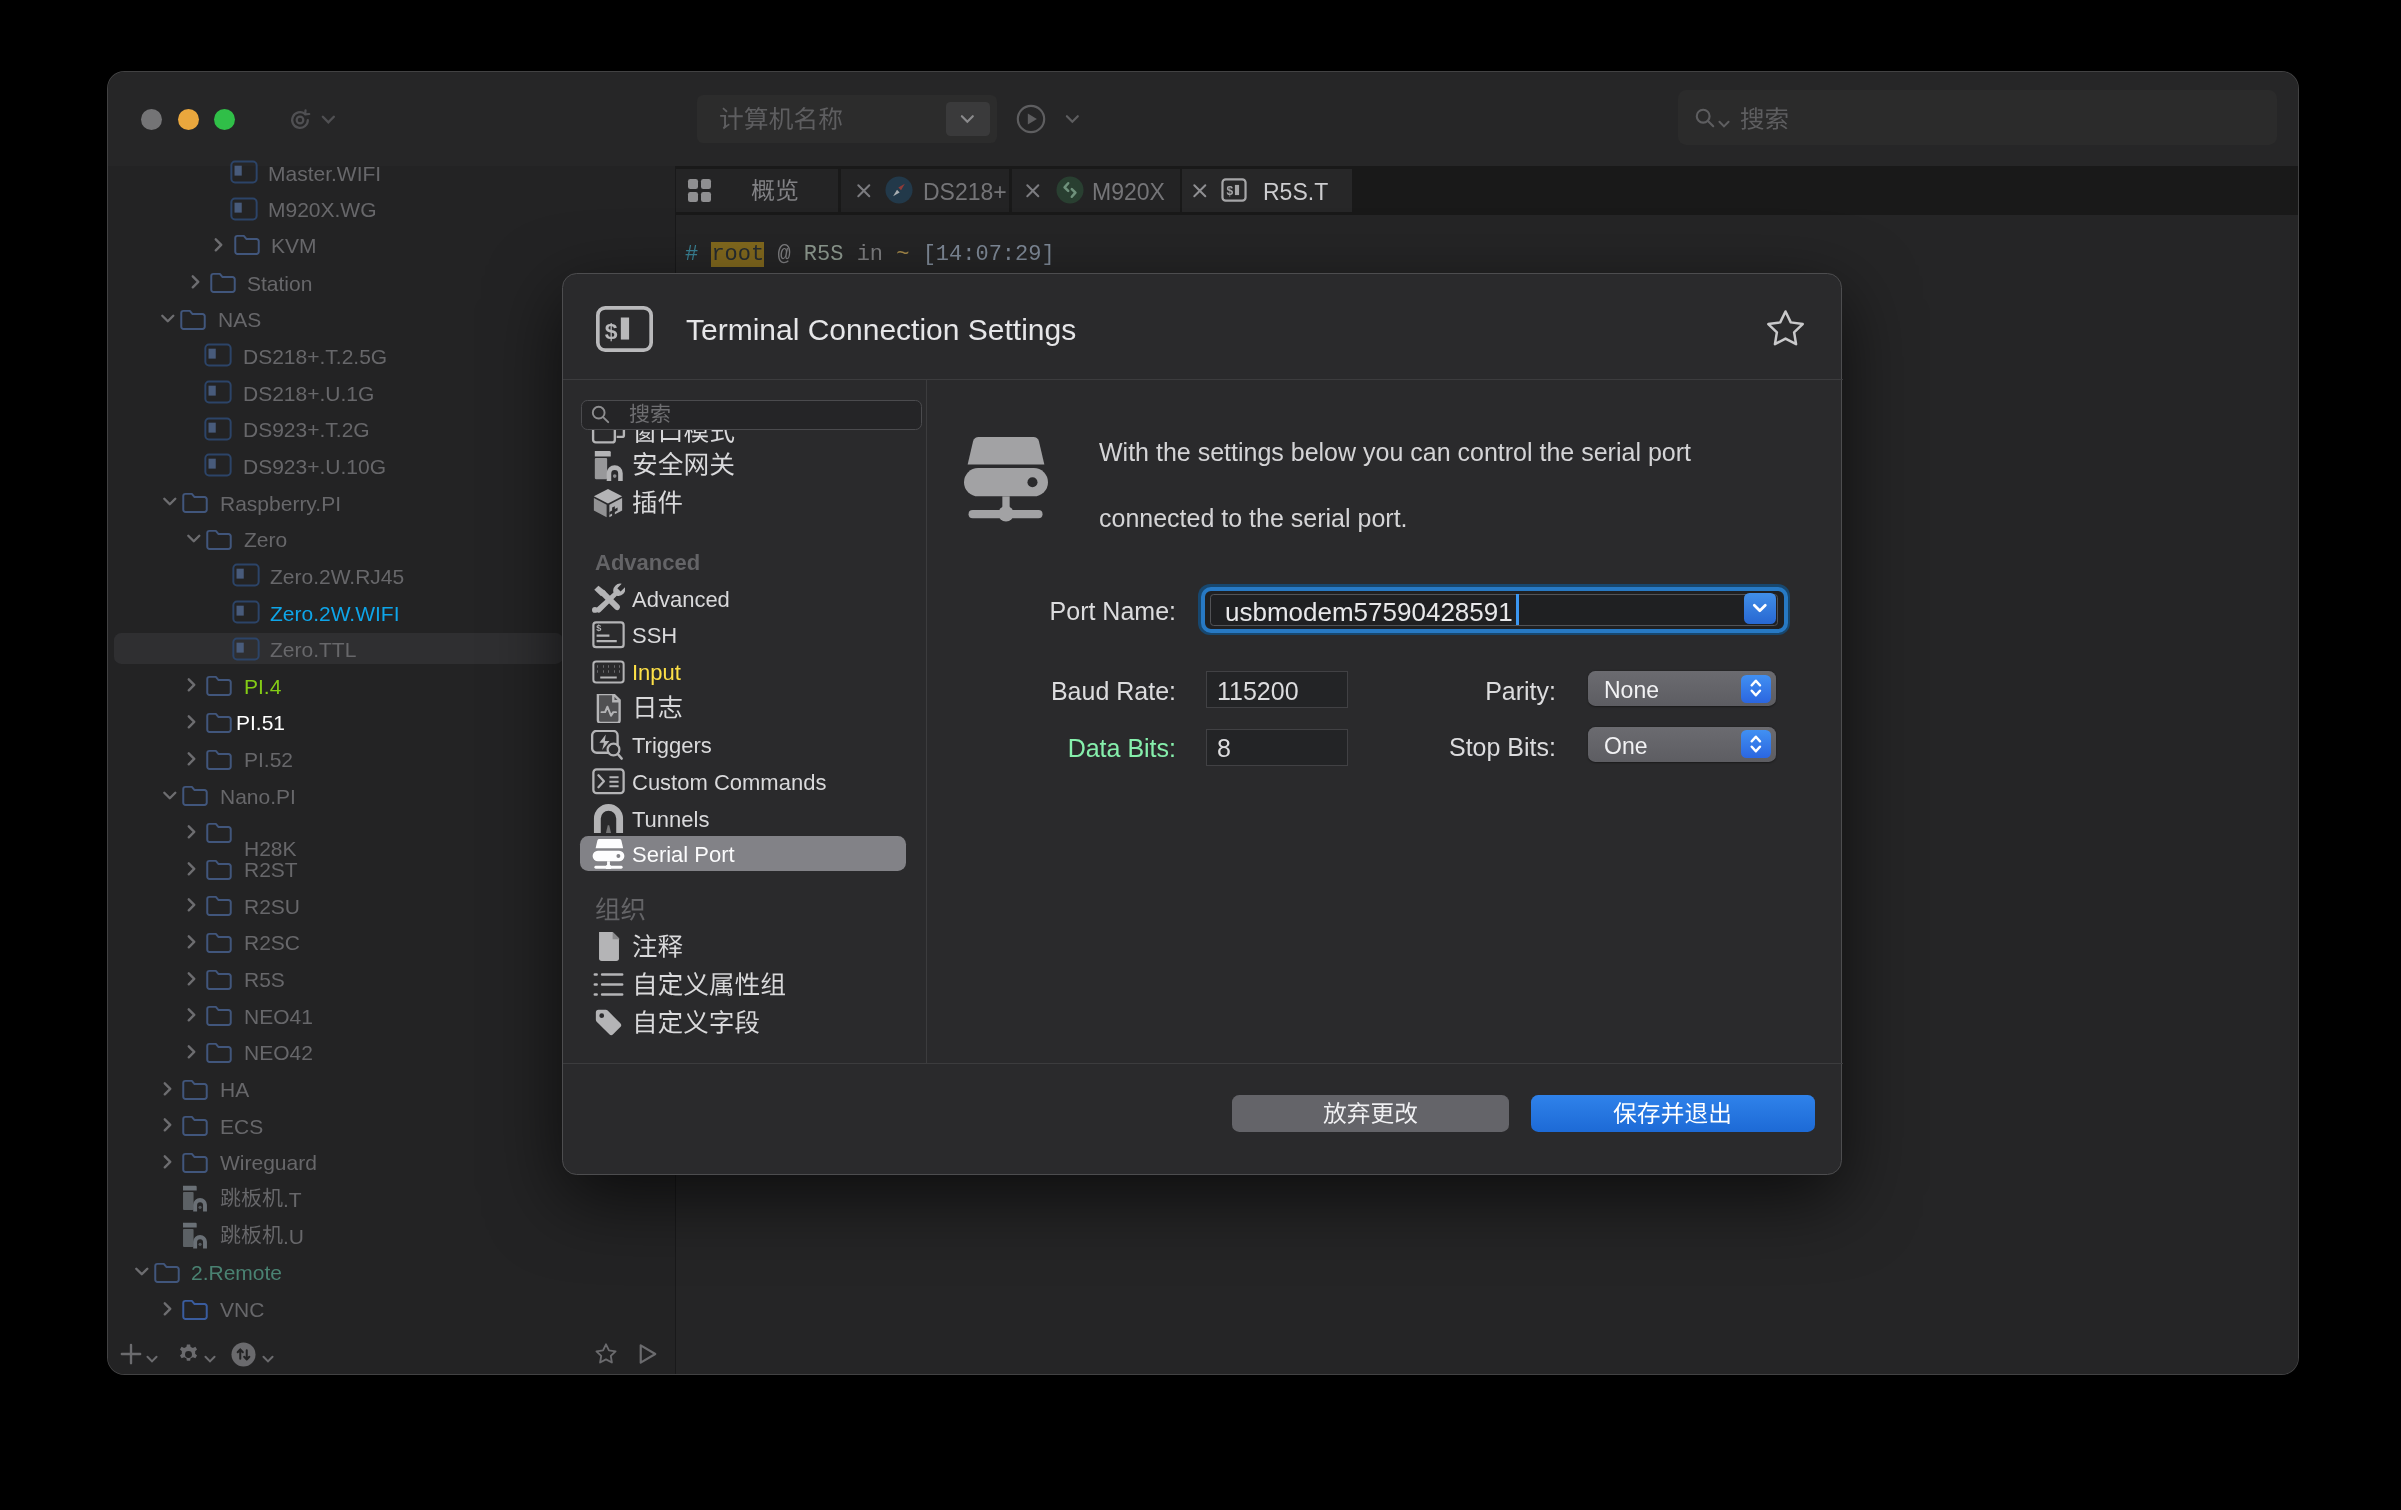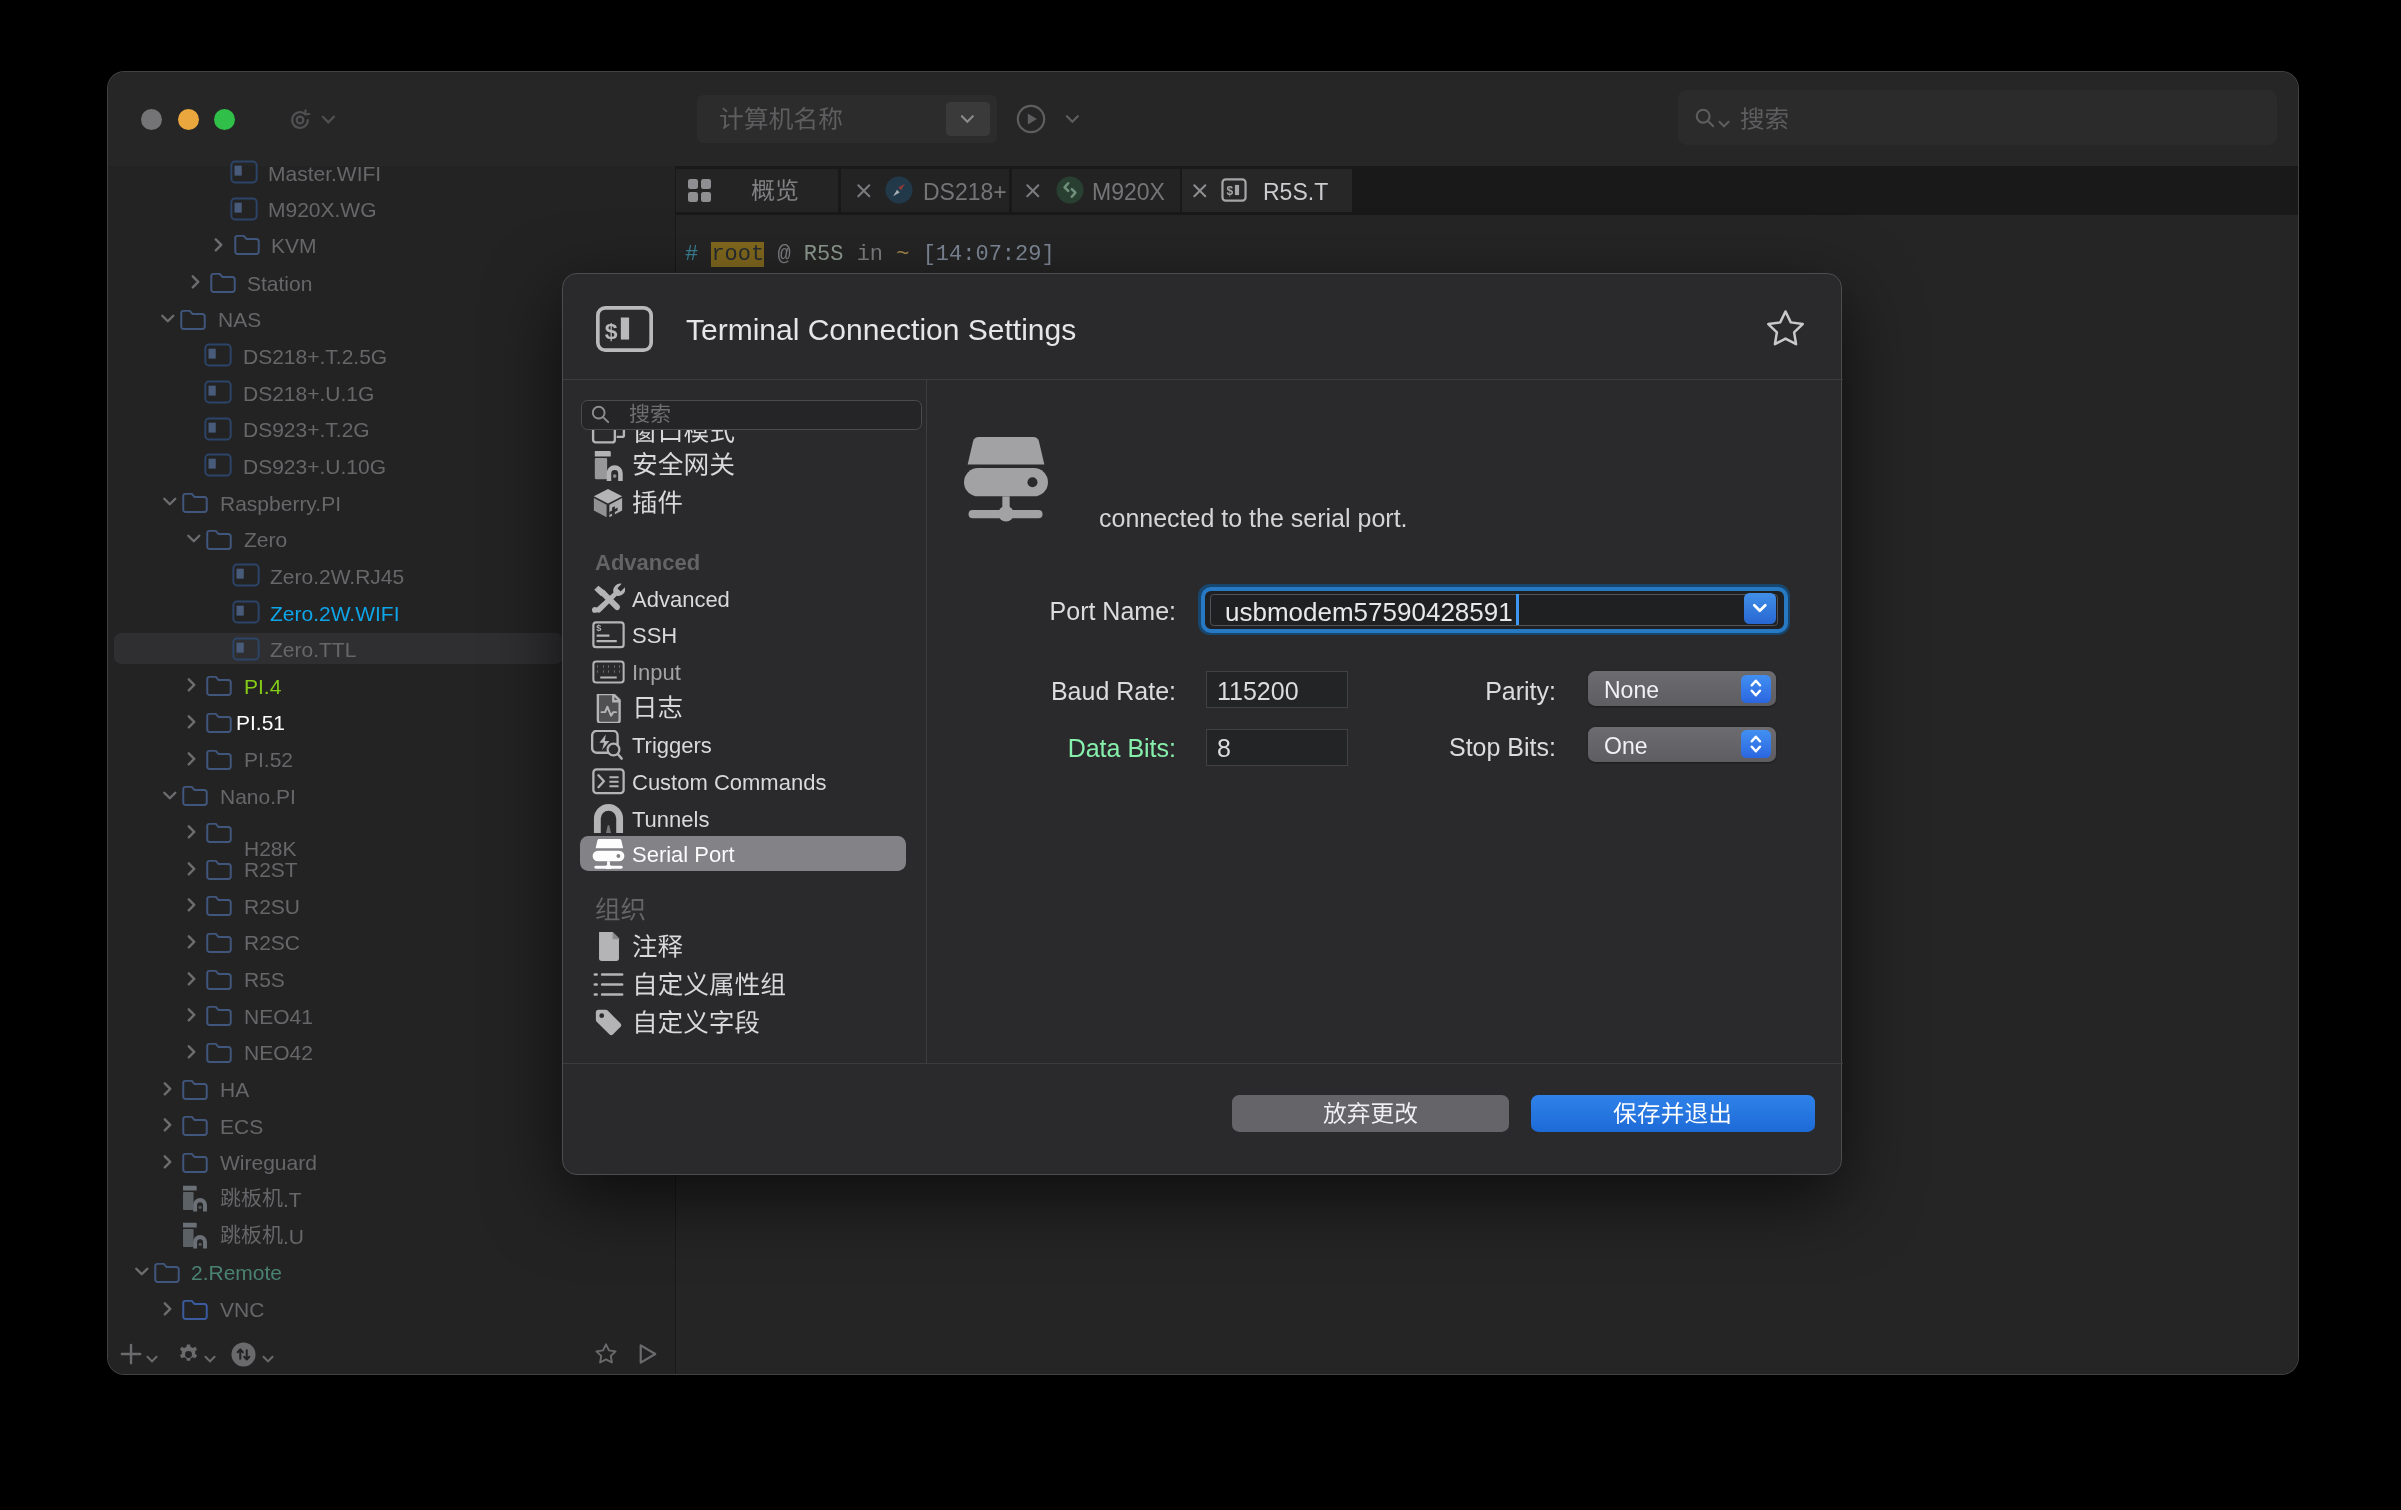--- a/index.html
+++ b/index.html
@@ -405,21 +405,21 @@
 <path d="M5 16h14M5 22h22"></path>
     </svg>
 <div style="position:absolute;left:69px;top:349px;line-height:1;font:400 22px 'Liberation Sans', sans-serif;color:#d9d9db;white-space:pre;">SSH</div>
 <svg class="abs" style="left:29px;top:386px;" width="33" height="24" viewBox="0 0 36 26" fill="none" stroke="#b4b4b6" stroke-width="2.2">
 <rect x="1.5" y="1.5" width="33" height="23" rx="3"></rect>
 <g stroke-width="2.6">
         <path d="M6 7h.5M12 7h.5M18 7h.5M24 7h.5M30 7h.5M6 12.5h.5M12 12.5h.5M18 12.5h.5M24 12.5h.5M30 12.5h.5"></path>
       </g>
 <path d="M9 19h18"></path>
     </svg>
-<div style="position:absolute;left:69px;top:386px;line-height:1;font:400 22px 'Liberation Sans', sans-serif;color:#a3a3a3;white-space:pre;">Input</div>
+<div style="position:absolute;left:69px;top:386px;line-height:1;font:400 22px 'Liberation Sans', sans-serif;color:#fde047;white-space:pre;">Input</div>
 <svg class="abs" style="left:32px;top:420px;" width="27.5" height="29" viewBox="0 0 30 32" fill="#b4b4b6">
 <path d="M3 0h17l7 7v22a3 3 0 0 1-3 3H6a3 3 0 0 1-3-3z" opacity="0.28"></path>
 <path d="M3 0h17l7 7v22a3 3 0 0 1-3 3H6a3 3 0 0 1-3-3zM20 1.5V8h6.5" fill="none" stroke="#b4b4b6" stroke-width="2.6"></path>
 <path d="M7 20h4l2.5-6 4 10 2.5-4h3" fill="none" stroke="#b4b4b6" stroke-width="2.2" stroke-linejoin="round" stroke-linecap="round"></path>
     </svg>
 <svg style="position:absolute;left:69px;top:420px;" width="51" height="26" viewBox="0 0 2000 1000" fill="#d9d9db">
       <path transform="translate(0,880) scale(1,-1)" d="M253 352H752V71H253ZM253 426V697H752V426ZM176 772V-69H253V-4H752V-64H832V772Z"></path>
       <path transform="translate(1000,880) scale(1,-1)" d="M270 256V38C270 -44 301 -66 416 -66C440 -66 618 -66 644 -66C741 -66 765 -33 776 98C755 103 724 113 707 126C702 19 693 2 639 2C600 2 450 2 420 2C356 2 345 9 345 39V256ZM378 316C460 268 556 194 601 143L656 194C608 246 510 315 430 361ZM744 232C794 147 850 33 873 -36L946 -5C921 62 862 174 812 257ZM150 247C130 169 95 68 50 5L117 -30C162 36 196 143 217 224ZM459 840V696H56V624H459V454H121V383H886V454H537V624H947V696H537V840Z"></path>
     </svg>
 <svg class="abs" style="left:28px;top:456px;" width="35" height="30" viewBox="0 0 38 33" fill="#b4b4b6">
@@ -485,20 +485,21 @@
       <path transform="translate(4000,880) scale(1,-1)" d="M538 803V682C538 609 522 520 423 454C438 445 466 420 476 406C585 479 608 591 608 680V738H748V550C748 482 761 456 828 456C840 456 889 456 903 456C922 456 943 457 954 461C952 476 950 501 949 519C937 516 915 515 902 515C890 515 846 515 834 515C820 515 817 522 817 549V803ZM467 386V321H540L501 310C533 226 577 152 634 91C565 38 483 2 393 -20C408 -35 425 -64 433 -84C528 -57 614 -17 687 41C750 -12 826 -52 913 -77C924 -58 944 -28 961 -13C876 7 802 43 739 90C807 160 858 252 887 372L840 389L827 386ZM563 321H797C772 248 734 187 685 137C632 189 591 251 563 321ZM118 751V168L33 157L46 85L118 97V-66H191V109L435 150L431 215L191 179V324H415V392H191V529H416V596H191V705C278 728 373 757 445 790L383 846C321 813 214 775 120 750Z"></path>
     </svg>
 <svg class="abs" style="left:401px;top:161px;" width="84" height="88" viewBox="0 0 92 96">
 <path d="M16 2h60q4.5 0 6 4.5L88 32H4L10 6.5q1.5-4.5 6-4.5z" fill="#a2a2a4"></path>
 <rect x="0" y="36" width="92" height="31" rx="15.5" fill="#a2a2a4"></rect>
 <circle cx="75" cy="51.5" r="5.5" fill="#2a2a2c"></circle>
 <rect x="42" y="67" width="8" height="15" fill="#a2a2a4"></rect>
 <circle cx="46" cy="86" r="8.5" fill="#a2a2a4"></circle>
 <rect x="5" y="82" width="81" height="9" rx="4.5" fill="#a2a2a4"></rect>
     </svg>
+<div style="position:absolute;left:536px;top:164px;line-height:1;font:400 25px 'Liberation Sans', sans-serif;color:#d4d4d6;white-space:pre;">With the settings below you can control the serial port</div>
 <div style="position:absolute;left:536px;top:230px;line-height:1;font:400 25px 'Liberation Sans', sans-serif;color:#d4d4d6;white-space:pre;">connected to the serial port.</div>
 <div style="position:absolute;right:665px;top:323px;line-height:1;font:400 25px 'Liberation Sans', sans-serif;color:#dcdcde;white-space:pre;">Port Name:</div>
 <div class="abs" style="left:635px;top:310px;width:592px;height:51px;border-radius:12px;background:#17476f;"></div>
 <div class="abs" style="left:638px;top:313px;width:587px;height:46px;border-radius:10px;border:4.6px solid #2779c4;background:#1f2022;"></div>
 <div class="abs" style="left:647px;top:320px;width:568px;height:32px;border-radius:3.7px;background:#1f2022;border:0.9px solid #525356;"></div>
 <div style="position:absolute;left:662px;top:323px;line-height:1;font:400 26px 'Liberation Sans', sans-serif;color:#e8e8ea;white-space:pre;">usbmodem57590428591</div>
 <div class="abs" style="left:953px;top:320px;width:3.2px;height:31px;background:#3b97f2;"></div>
 <div class="abs" style="left:1181px;top:319px;width:32px;height:31px;border-radius:5.5px;background:linear-gradient(#418fe8,#2767d2);"></div>
 <svg class="abs" style="left:1189px;top:329px;" width="15.6" height="11" viewBox="0 0 17 12" fill="none" stroke="#fff" stroke-width="3" stroke-linecap="round" stroke-linejoin="round">
       <path d="M2.5 2.5l6 6 6-6"></path>

